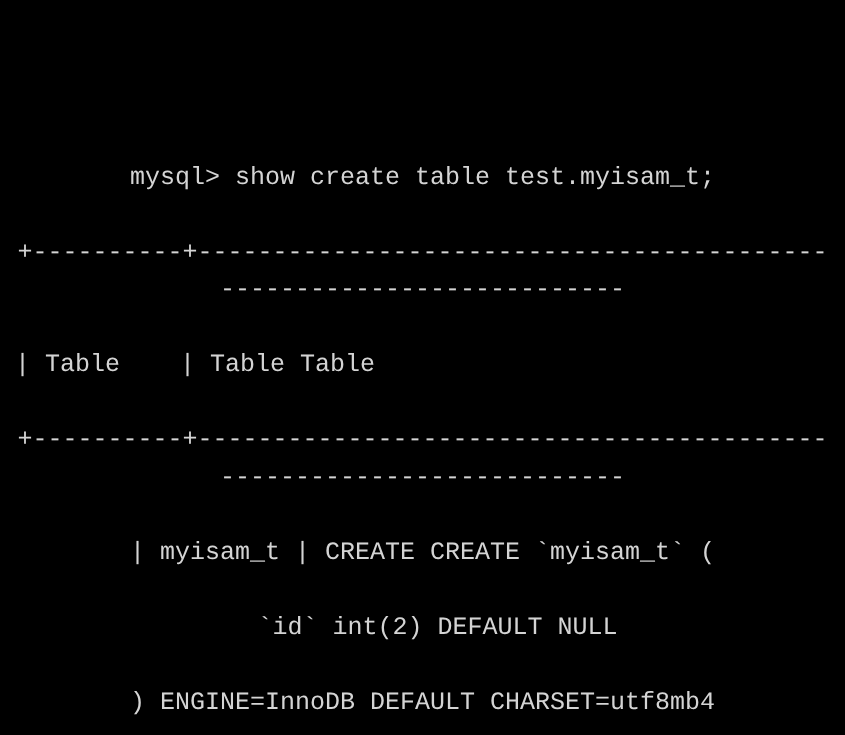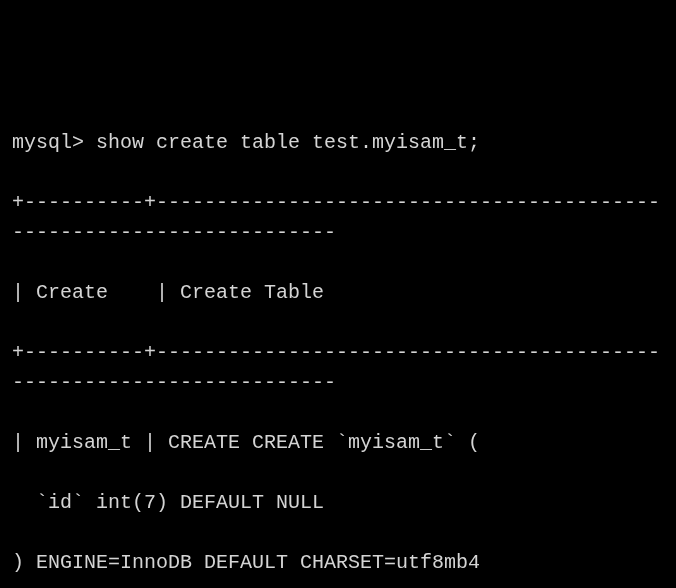--- a/index.html
+++ b/index.html
@@ -15,33 +15,34 @@
       line-height: 1.5;
       padding: 8px 12px;
       width: 676px;
       height: 588px;
       overflow: hidden;
       white-space: pre-wrap;
       word-break: break-all;
     }
     .line {
       display: block;
+      text-align: center;
     }
   </style>
 </head>
 <body>
 
 
 
 <span class="line"><span>mysql&gt;</span> <span>show create table test.myisam_t;</span></span>
 <span class="line">+----------+---------------------------------------------------------------------</span>
-<span class="line">| Create    | Create Table                                                        </span>
+<span class="line">| Table    | Table Table                                                        </span>
 <span class="line">+----------+---------------------------------------------------------------------</span>
 <span class="line">| myisam_t | CREATE CREATE `myisam_t` (</span>
-<span class="line">  `id` int(7) DEFAULT NULL</span>
+<span class="line">  `id` int(2) DEFAULT NULL</span>
 <span class="line">) ENGINE=InnoDB DEFAULT CHARSET=utf8mb4</span>
 
 
 
 
 <span class="line"></span>
 
 
 
 

